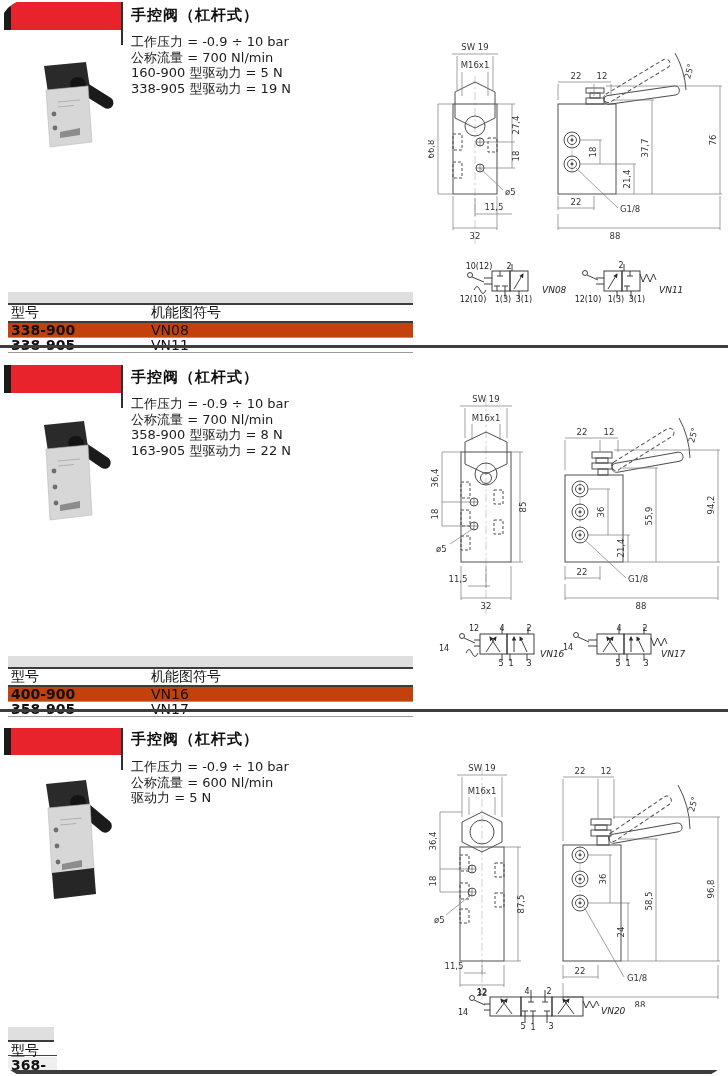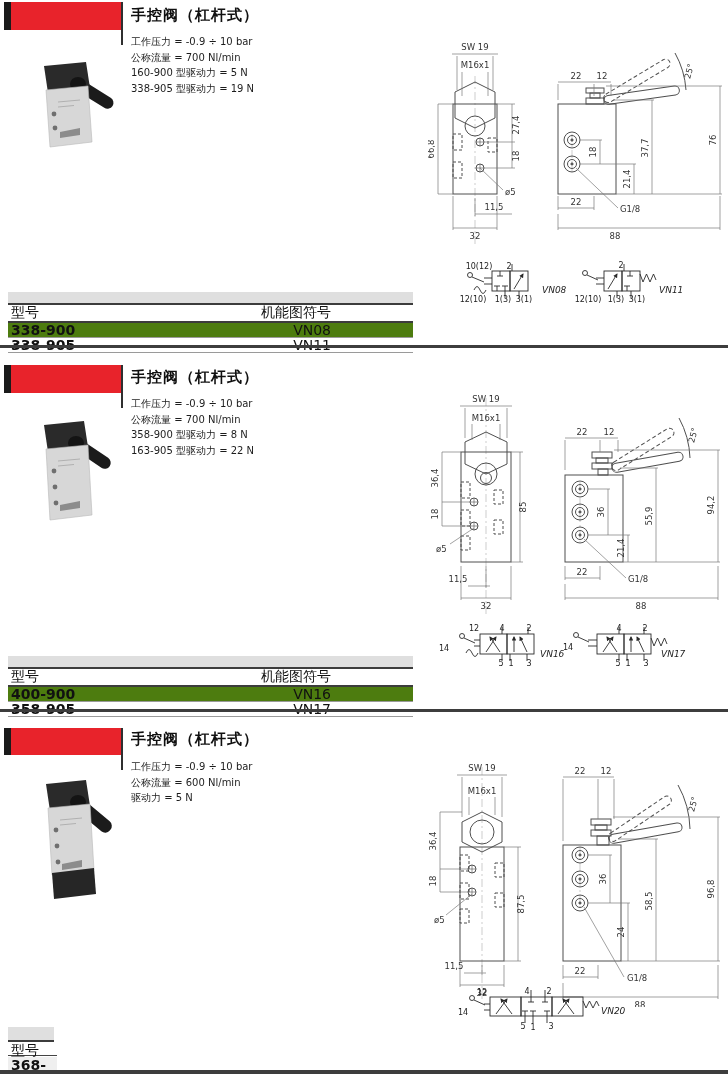--- a/index.html
+++ b/index.html
@@ -1,30 +1,30 @@
 <!DOCTYPE html>
 <html><head>
 <meta charset="utf-8">
 <style>
   html,body{margin:0;padding:0;background:#fff;}
   .page{position:relative;width:728px;height:1076px;background:#ffffff;
-        font-family:"DejaVu Sans","Liberation Sans",sans-serif;overflow:hidden;}
+        font-family:"DejaVu Sans","Liberation Sans",sans-serif;overflow:hidden;border-radius:27px;}
   .abs{position:absolute;}
   .banner-black{background:#1a1a1a;}
   .banner-red{background:#e8232b;}
   .vline{background:#2f2f2f;}
   .sec-title{font-size:15px;font-weight:bold;color:#101010;letter-spacing:1px;white-space:nowrap;}
-  .spec-line{font-size:10px;color:#1c1c1c;line-height:15.5px;white-space:nowrap;}
+  .spec-line{font-size:13px;color:#1c1c1c;line-height:15.5px;white-space:nowrap;}
   .vtable{font-size:14px;color:#111;}
   .t-bar{height:11px;background:#dfdfdf;border-bottom:2px solid #3c3c3c;}
   .t-head{display:flex;height:16px;align-items:center;border-bottom:2px solid #3c3c3c;}
   .t-row{display:flex;height:14px;align-items:center;border-bottom:1px solid #9a9a9a;}
-  .t-row.alt{background:#4d7c0f;}
+  .t-row.alt{background:#c2410c;}
   .t-c1{width:140px;padding-left:3px;}
-  .t-c2{width:180px;text-align:right;}
+  .t-c2{width:180px;text-align:left;}
   .t-model{font-weight:bold;}
   .rule{background:#3d3d3d;}
   svg{display:block;}
   svg text{font-family:"DejaVu Sans","Liberation Sans",sans-serif;}
   .dimt{font-size:8.5px;fill:#333;}
   .symt{font-size:8px;fill:#222;}
   .symc{font-size:9px;font-style:italic;fill:#222;}
 </style>
 </head>
 <body>

